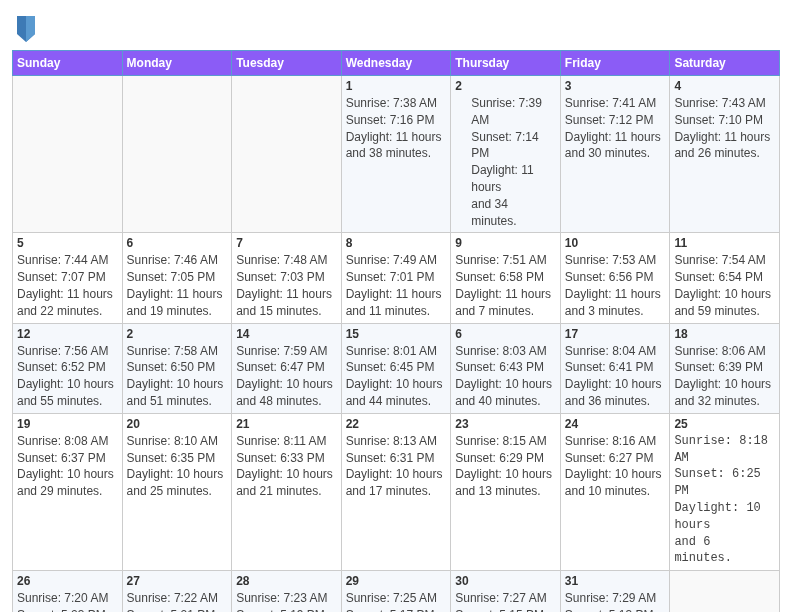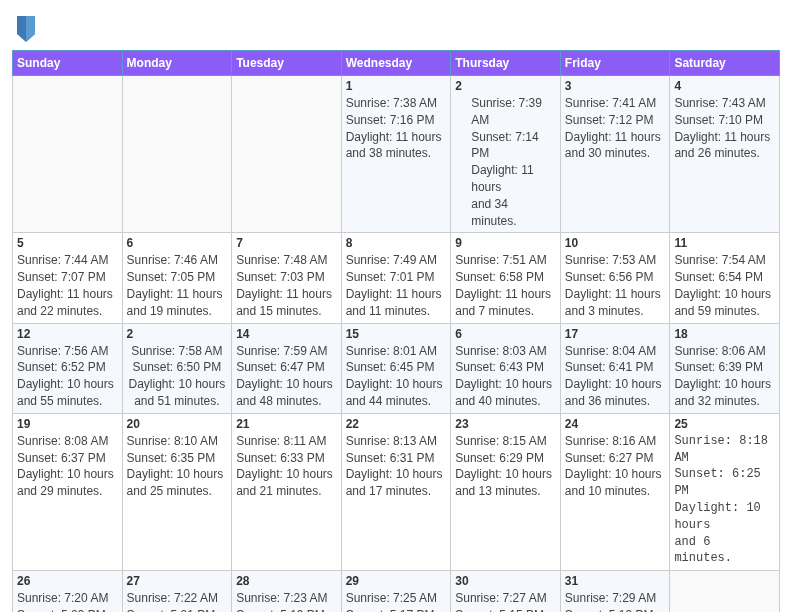--- a/index.html
+++ b/index.html
@@ -223,21 +223,21 @@
         <tr>
           <td>
             <span class="day-num">12</span>
             <div class="day-info" style="white-space: pre-line;">Sunrise: 7:56 AM
 Sunset: 6:52 PM
 Daylight: 10 hours
 and 55 minutes.</div>
           </td>
           <td>
             <span class="day-num">2</span>
-            <div class="day-info" style="white-space: pre-line; text-align: center;">Sunrise: 7:58 AM
+            <div class="day-info" style="white-space: pre-line;">Sunrise: 7:58 AM
 Sunset: 6:50 PM
 Daylight: 10 hours
 and 51 minutes.</div>
           </td>
           <td>
             <span class="day-num">14</span>
             <div class="day-info" style="white-space: pre-line;">Sunrise: 7:59 AM
 Sunset: 6:47 PM
 Daylight: 10 hours
 and 48 minutes.</div>

